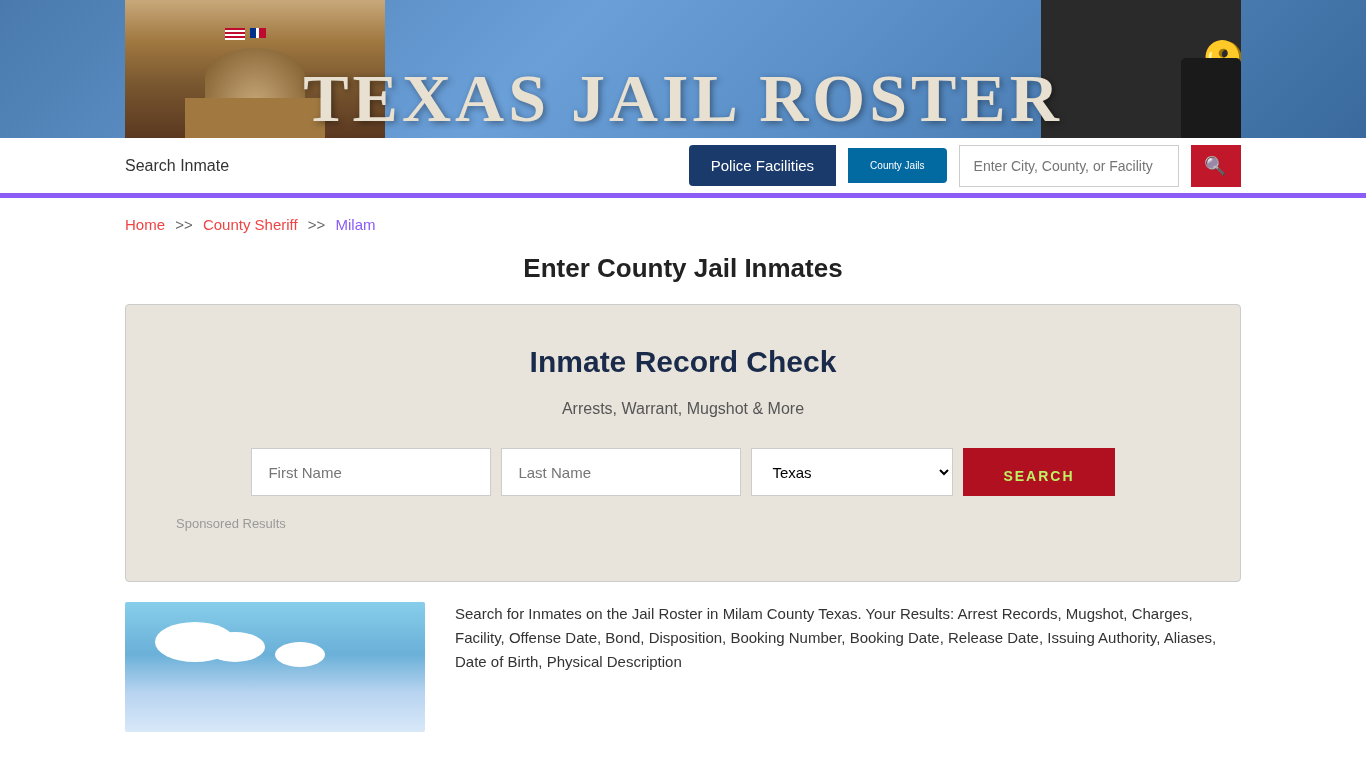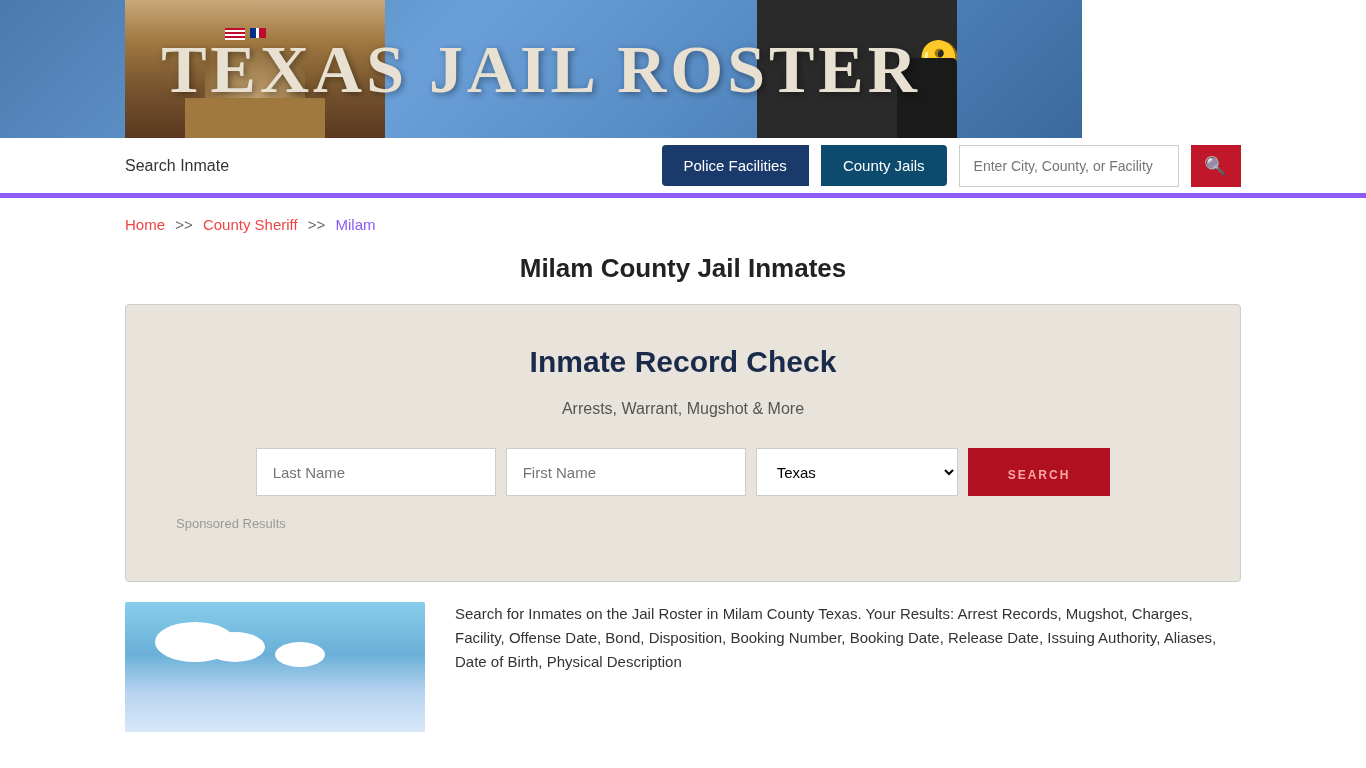--- a/index.html
+++ b/index.html
@@ -1,24 +1,24 @@
 <!DOCTYPE html>
 <html><head>
   <meta charset="utf-8">
   <style>
     * { margin: 0; padding: 0; box-sizing: border-box; }
     body { font-family: Arial, sans-serif; background: #fff; width: 1366px; min-height: 768px; overflow-x: hidden; }
 
     
     #header-banner {
-      width: 1082px;
+      width: 1366px;
       height: 138px;
       background: linear-gradient(135deg, #4a7aad 0%, #6a9fd8 40%, #5a8fc8 60%, #3a6a9d 100%);
       display: flex;
-      align-items: center;
+      align-items: flex-end;
       justify-content: center;
       position: relative;
       overflow: hidden;
     }
     #header-banner .banner-left {
       width: 260px;
       height: 138px;
       background: linear-gradient(180deg, #c8a87a 0%, #a07840 30%, #7a5830 60%, #5a3820 100%);
       position: absolute;
       left: 125px;
@@ -127,25 +127,25 @@
     .nav-btn-police {
       background: #1a3a6b;
       color: #fff;
       border: none;
       padding: 12px 22px;
       font-size: 15px;
       cursor: pointer;
       border-radius: 4px 0 0 4px;
     }
     .nav-btn-county {
-      background: #0c4a6e;
+      background: #0369a1;
       color: #fff;
       border: none;
       padding: 12px 22px;
-      font-size: 15px;
+      font-size: 10px;
       cursor: pointer;
       border-radius: 0 4px 4px 0;
     }
     .facility-search-input {
       border: 1px solid #ccc;
       padding: 10px 14px;
       font-size: 14px;
       width: 220px;
       outline: none;
       height: 42px;
@@ -235,24 +235,24 @@
       padding: 12px 16px;
       font-size: 15px;
       border: 1px solid #ccc;
       background: #fff;
       width: 202px;
       height: 48px;
       outline: none;
     }
     .search-form-btn {
       background: #b01020;
-      color: #fca5a5;
+      color: #bef264;
       border: none;
       padding: 20px 40px;
-      font-size: 12px;
+      font-size: 14px;
       font-weight: bold;
       letter-spacing: 2px;
       cursor: pointer;
       height: 48px;
     }
     .sponsored-results {
       text-align: left;
       color: #999;
       font-size: 13px;
     }
@@ -316,29 +316,29 @@
 
 <div id="breadcrumb">
   <a class="breadcrumb-link">Home</a>
   <span class="breadcrumb-sep">&gt;&gt;</span>
   <a class="breadcrumb-link">County Sheriff</a>
   <span class="breadcrumb-sep">&gt;&gt;</span>
   <span class="breadcrumb-current">Milam</span>
 </div>
 
 <div id="page-title-section">
-  <h1>Milam County Jail Inmates</h1>
+  <h1>Enter County Jail Inmates</h1>
 </div>
 
 <div id="search-section">
   <div class="record-check-title">Inmate Record Check</div>
   <div class="record-check-subtitle">Arrests, Warrant, Mugshot &amp; More</div>
   <div class="search-form-row">
+    <input type="text" placeholder="First Name" style="">
     <input type="text" placeholder="Last Name" style="">
-    <input type="text" placeholder="First Name" style="">
     <select id="state-select"><option value="Alabama">Alabama</option><option value="Alaska">Alaska</option><option value="Arizona">Arizona</option><option value="Arkansas">Arkansas</option><option value="California">California</option><option value="Colorado">Colorado</option><option value="Connecticut">Connecticut</option><option value="Delaware">Delaware</option><option value="Florida">Florida</option><option value="Georgia">Georgia</option><option value="Hawaii">Hawaii</option><option value="Idaho">Idaho</option><option value="Illinois">Illinois</option><option value="Indiana">Indiana</option><option value="Iowa">Iowa</option><option value="Kansas">Kansas</option><option value="Kentucky">Kentucky</option><option value="Louisiana">Louisiana</option><option value="Maine">Maine</option><option value="Maryland">Maryland</option><option value="Massachusetts">Massachusetts</option><option value="Michigan">Michigan</option><option value="Minnesota">Minnesota</option><option value="Mississippi">Mississippi</option><option value="Missouri">Missouri</option><option value="Montana">Montana</option><option value="Nebraska">Nebraska</option><option value="Nevada">Nevada</option><option value="New Hampshire">New Hampshire</option><option value="New Jersey">New Jersey</option><option value="New Mexico">New Mexico</option><option value="New York">New York</option><option value="North Carolina">North Carolina</option><option value="North Dakota">North Dakota</option><option value="Ohio">Ohio</option><option value="Oklahoma">Oklahoma</option><option value="Oregon">Oregon</option><option value="Pennsylvania">Pennsylvania</option><option value="Rhode Island">Rhode Island</option><option value="South Carolina">South Carolina</option><option value="South Dakota">South Dakota</option><option value="Tennessee">Tennessee</option><option value="Texas" selected="">Texas</option><option value="Utah">Utah</option><option value="Vermont">Vermont</option><option value="Virginia">Virginia</option><option value="Washington">Washington</option><option value="West Virginia">West Virginia</option><option value="Wisconsin">Wisconsin</option><option value="Wyoming">Wyoming</option></select>
     <button class="search-form-btn">SEARCH</button>
   </div>
   <div class="sponsored-results">Sponsored Results</div>
 </div>
 
 <div id="bottom-section">
   <div class="bottom-image">
     <div class="cloud-shape" style="width:80px;height:40px;top:20px;left:30px;"></div>
     <div class="cloud-shape" style="width:60px;height:30px;top:30px;left:80px;"></div>

